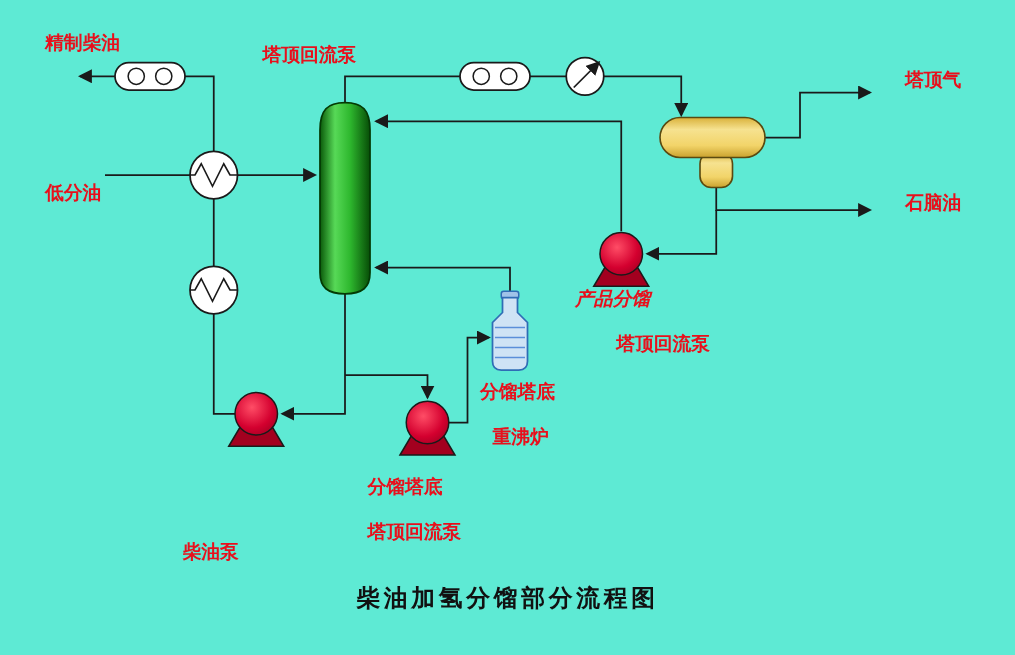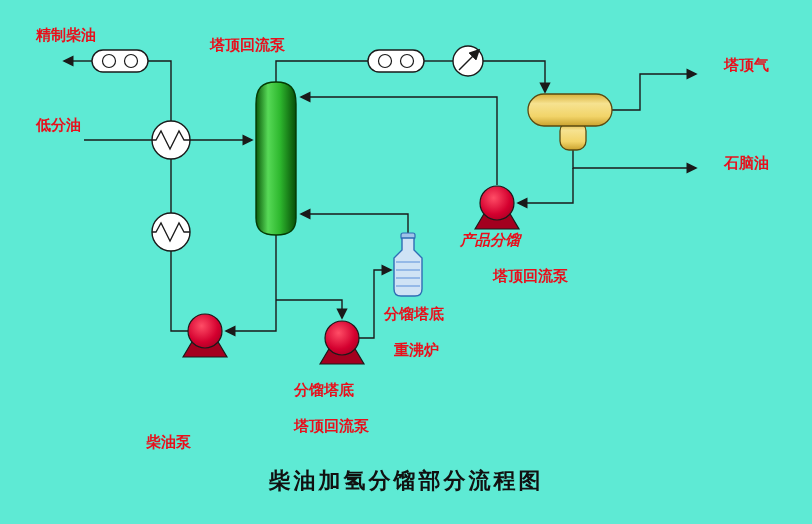--- a/index.html
+++ b/index.html
@@ -7,21 +7,21 @@
     position:relative; width:812px; height:524px; background:#5eead4;
     font-family:"Liberation Sans","DejaVu Sans",sans-serif; overflow:hidden;
   }
   .canvas svg { position:absolute; left:0; top:0; }
   .lbl {
     position:absolute; color:var(--label_red,#e8101c);
     font-size:15px; font-weight:700; white-space:nowrap; line-height:1.1;
   }
   .title {
     position:absolute; left:0; right:0; top:466px; text-align:center;
-    color:var(--title_black,#111111); font-size:22px; font-weight:800; letter-spacing:3px;
+    color:var(--title_black,#111111); font-size:19px; font-weight:800; letter-spacing:3px;
   }
 </style>
 </head>
 <body>
 
 <div class="canvas">
 
   <svg width="812" height="524" viewBox="0 0 812 524">
     <defs>
       <marker id="arr" viewBox="0 0 10 10" refX="8.5" refY="5" markerWidth="8" markerHeight="8" orient="auto-start-reverse">
@@ -111,21 +111,21 @@
     </g>
 
     <use href="#pumpShape" x="205" y="331"></use>
     <use href="#pumpShape" x="342" y="338"></use>
     <use href="#pumpShape" x="497" y="203"></use>
   </svg>
 
   <div class="lbl" style="left:36px;  top:27px;">精制柴油</div>
   <div class="lbl" style="left:210px; top:37px;">塔顶回流泵</div>
   <div class="lbl" style="left:724px; top:57px;">塔顶气</div>
-  <div class="lbl" style="left:36px;  top:119px;font-family:Liberation Mono, monospace;">低分油</div>
+  <div class="lbl" style="left:36px;  top:147px;">低分油</div>
   <div class="lbl" style="left:724px; top:155px;">石脑油</div>
   <div class="lbl" style="left:460px; top:232px;font-style:italic;">产品分馏</div>
   <div class="lbl" style="left:460px; top:268px;margin-left:33px;">塔顶回流泵</div>
   <div class="lbl" style="left:384px; top:306px;">分馏塔底</div>
   <div class="lbl" style="left:394px; top:342px;">重沸炉</div>
   <div class="lbl" style="left:146px; top:404px;margin-top:30px;">柴油泵</div>
   <div class="lbl" style="left:294px; top:382px;">分馏塔底</div>
   <div class="lbl" style="left:294px; top:418px;">塔顶回流泵</div>
 
   <div class="title">柴油加氢分馏部分流程图</div>

